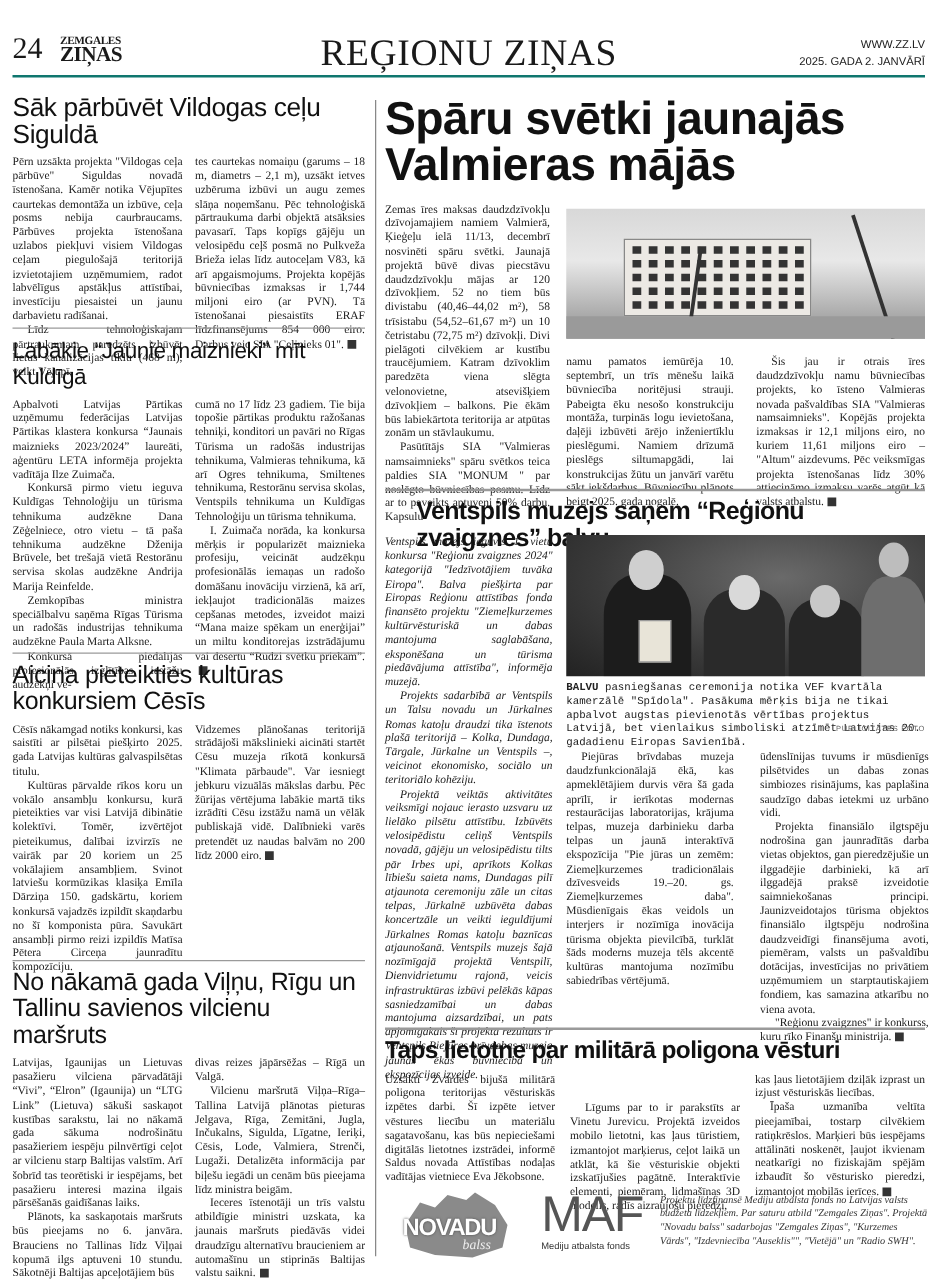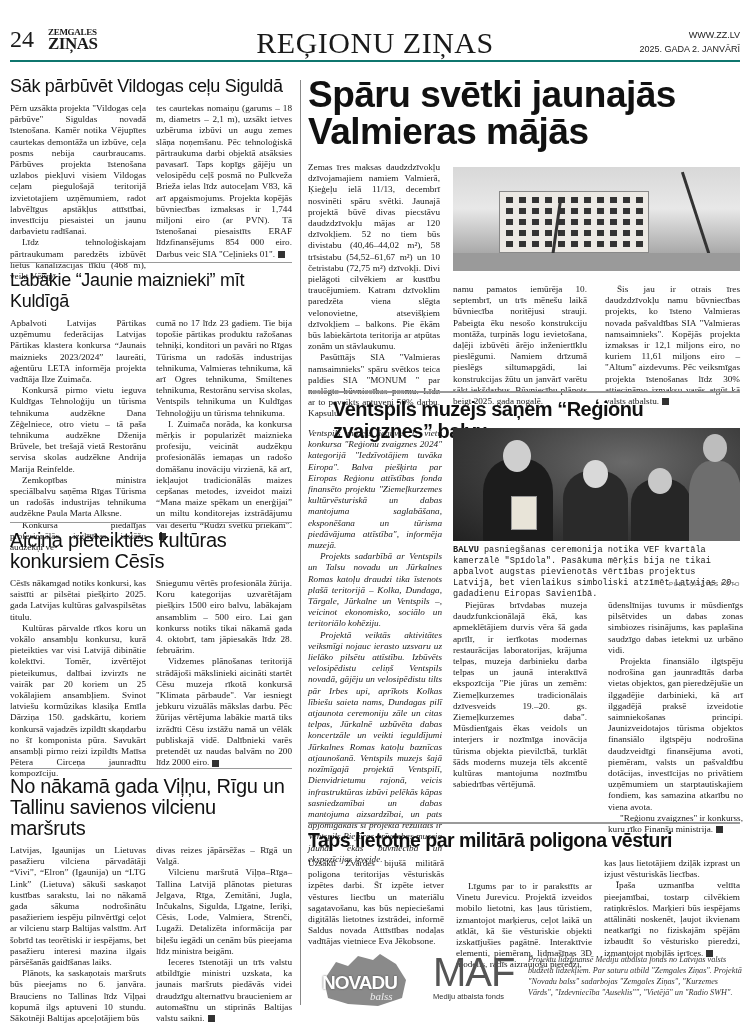--- a/index.html
+++ b/index.html
@@ -57,21 +57,21 @@
     <div class="l2">ZIŅAS</div>
   </div>
   <div class="section-title">REĢIONU ZIŅAS</div>
   <div class="mast-right">
     <div>WWW.ZZ.LV</div>
     <div>2025. GADA 2. JANVĀRĪ</div>
   </div>
 </header>
 
 <article class="article" style="left:10px; top:76px; width:282px;">
-  <h2 class="sans-head h-light" style="font-size:18px;">Sāk pārbūvēt Vildogas ceļu Siguldā</h2>
+  <h2 class="sans-head h-light" style="font-size:21px;">Sāk pārbūvēt Vildogas ceļu Siguldā</h2>
   <div class="cols">
     <div class="col">
       <p>Pērn uzsākta projekta "Vildogas ceļa pārbūve" Siguldas novadā īstenošana. Kamēr notika Vējupītes caurtekas demontāža un izbūve, ceļa posms nebija caurbraucams. Pārbūves projekta īstenošana uzlabos piekļuvi visiem Vildogas ceļam piegulošajā teritorijā izvietotajiem uzņēmumiem, radot labvēlīgus apstākļus attīstībai, investīciju piesaistei un jaunu darbavietu radīšanai.</p>
       <p>Līdz tehnoloģiskajam pārtraukumam paredzēts izbūvēt lietus kanalizācijas tīklu (468 m), veikt Vējupī-</p>
     </div>
     <div class="col">
       <p><span>tes caurtekas nomaiņu (garums – 18 m, diametrs – 2,1 m), uzsākt ietves uzbēruma izbūvi un augu zemes slāņa noņemšanu. Pēc tehnoloģiskā pārtraukuma darbi objektā atsāksies pavasarī. Taps kopīgs gājēju un velosipēdu ceļš posmā no Pulkveža Brieža ielas līdz autoceļam V83, kā arī apgaismojums. Projekta kopējās būvniecības izmaksas ir 1,744 miljoni eiro (ar PVN). Tā īstenošanai piesaistīts ERAF līdzfinansējums 854 000 eiro. Darbus veic SIA "Ceļinieks 01".</span><span class="end-mark"></span></p>
     </div>
   </div>
 </article>
@@ -95,21 +95,20 @@
 <div class="hr" style="left:10px; top:522px; width:282px; height:1px;"></div>
 
 <article class="article" style="left:10px; top:530px; width:282px;">
   <h2 class="sans-head h-light">Aicina pieteikties kultūras konkursiem Cēsīs</h2>
   <div class="cols">
     <div class="col">
       <p>Cēsīs nākamgad notiks konkursi, kas saistīti ar pilsētai piešķirto 2025. gada Latvijas kultūras galvaspilsētas titulu.</p>
       <p>Kultūras pārvalde rīkos koru un vokālo ansambļu konkursu, kurā pieteikties var visi Latvijā dibinātie kolektīvi. Tomēr, izvērtējot pieteikumus, dalībai izvirzīs ne vairāk par 20 koriem un 25 vokālajiem ansambļiem. Svinot latviešu kormūzikas klasiķa Emīla Dārziņa 150. gadskārtu, koriem konkursā vajadzēs izpildīt skaņdarbu no šī komponista pūra. Savukārt ansambļi pirmo reizi izpildīs Matīsa Pētera Circeņa jaunradītu kompozīciju.</p>
     </div>
     <div class="col">
-      <p>Sniegumu vērtēs profesionāla žūrija. Koru kategorijas uzvarētājam piešķirs 1500 eiro balvu, labākajam ansamblim – 500 eiro. Lai gan konkurss notiks tikai nākamā gada 4. oktobrī, tam jāpiesakās līdz 28. februārim.</p>
       <p><span>Vidzemes plānošanas teritorijā strādājoši mākslinieki aicināti startēt Cēsu muzeja rīkotā konkursā "Klimata pārbaude". Var iesniegt jebkuru vizuālās mākslas darbu. Pēc žūrijas vērtējuma labākie martā tiks izrādīti Cēsu izstāžu namā un vēlāk publiskajā vidē. Dalībnieki varēs pretendēt uz naudas balvām no 200 līdz 2000 eiro.</span><span class="end-mark"></span></p>
     </div>
   </div>
 </article>
 <div class="hr" style="left:10px; top:768px; width:282px; height:1px;"></div>
 
 <article class="article" style="left:10px; top:776px; width:282px;">
   <h2 class="sans-head h-light">No nākamā gada Viļņu, Rīgu un Tallinu savienos vilcienu maršruts</h2>
   <div class="cols">
     <div class="col">

